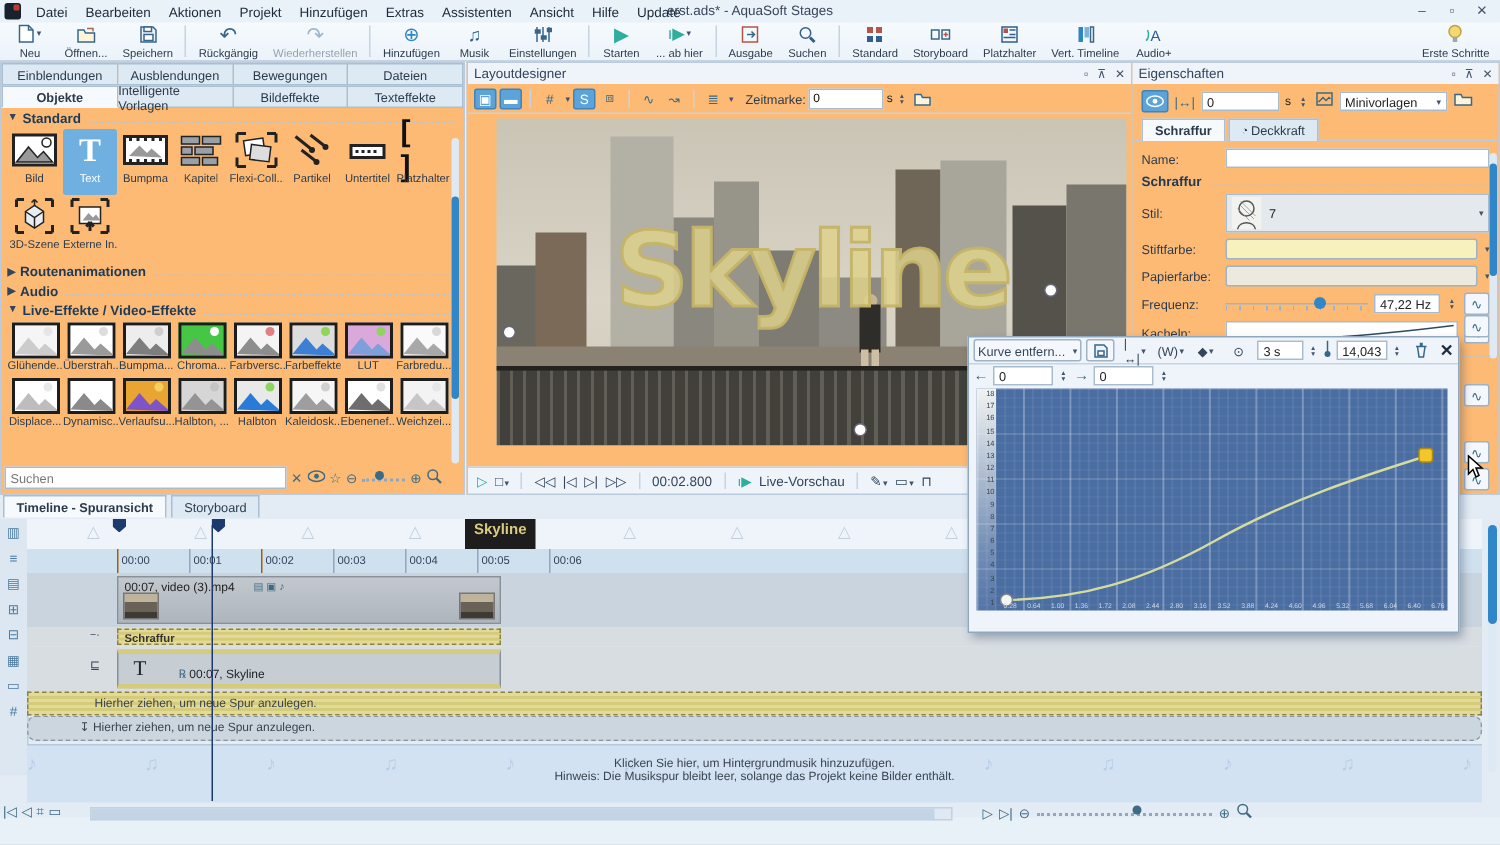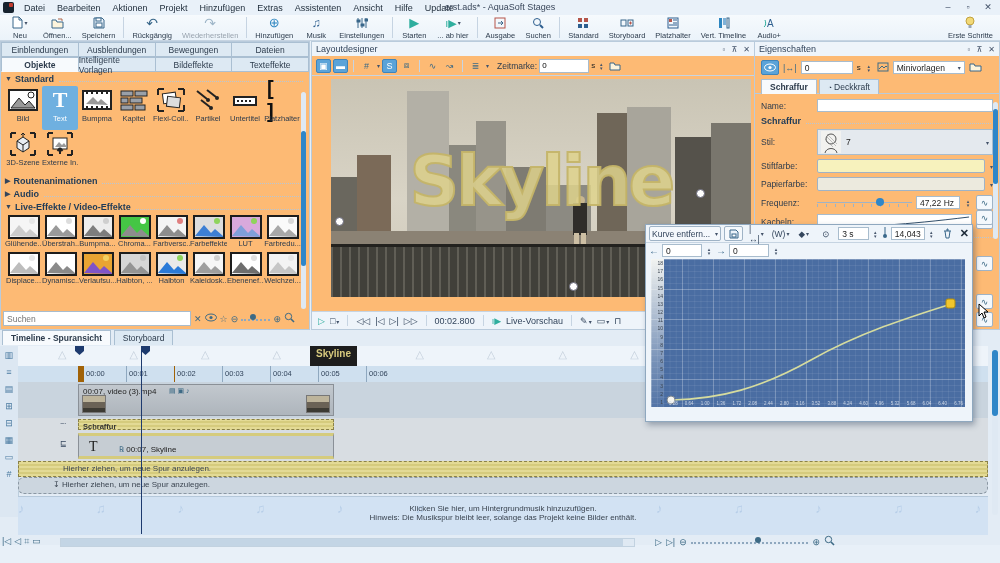--- a/index.html
+++ b/index.html
@@ -850,21 +850,21 @@
     <div class="lane" style="top:16px;height:20px;background:#eef4fa;border-bottom:1px solid #cdd9e5">
       <span class="tri">△ △ △ △ △ △ △ △ △ △ △ △ △ △ △ △ △ △</span>
       <span class="flag" style="left:57px"></span>
       <span class="flag" style="left:123px"></span>
       <span style="position:absolute;left:292px;top:0;height:19px;background:#1d1d1d;color:#d8ca7e;font-weight:bold;font-size:10px;padding:2px 6px 0">Skyline</span>
     </div>
 
     <div class="lane" style="top:36px;height:16px;background:#cfe0ef;border-bottom:1px solid #b5c8da">
       <div style="position:absolute;left:60px;right:0;top:0;bottom:0;display:flex">
 
-      <span style="width:48px;font-size:7.5px;color:#33455c;border-left:6px solid #a16207;padding:3px 0 0 2px;box-sizing:border-box">00:00</span>
+      <span style="width:48px;font-size:7.5px;color:#33455c;border-left:1px solid #a16207;padding:3px 0 0 2px;box-sizing:border-box">00:00</span>
           <span style="width:48px;font-size:7.5px;color:#33455c;border-left:1px solid #8fa8bf;padding:3px 0 0 2px;box-sizing:border-box">00:01</span>
           <span style="width:48px;font-size:7.5px;color:#33455c;border-left:1px solid #a16207;padding:3px 0 0 2px;box-sizing:border-box">00:02</span>
           <span style="width:48px;font-size:7.5px;color:#33455c;border-left:1px solid #8fa8bf;padding:3px 0 0 2px;box-sizing:border-box">00:03</span>
           <span style="width:48px;font-size:7.5px;color:#33455c;border-left:1px solid #8fa8bf;padding:3px 0 0 2px;box-sizing:border-box">00:04</span>
           <span style="width:48px;font-size:7.5px;color:#33455c;border-left:1px solid #8fa8bf;padding:3px 0 0 2px;box-sizing:border-box">00:05</span>
           <span style="width:48px;font-size:7.5px;color:#33455c;border-left:1px solid #8fa8bf;padding:3px 0 0 2px;box-sizing:border-box">00:06</span>
         </div>
     </div>
 
     <div class="lane" style="top:52px;height:36px;background:#c9d4de">

